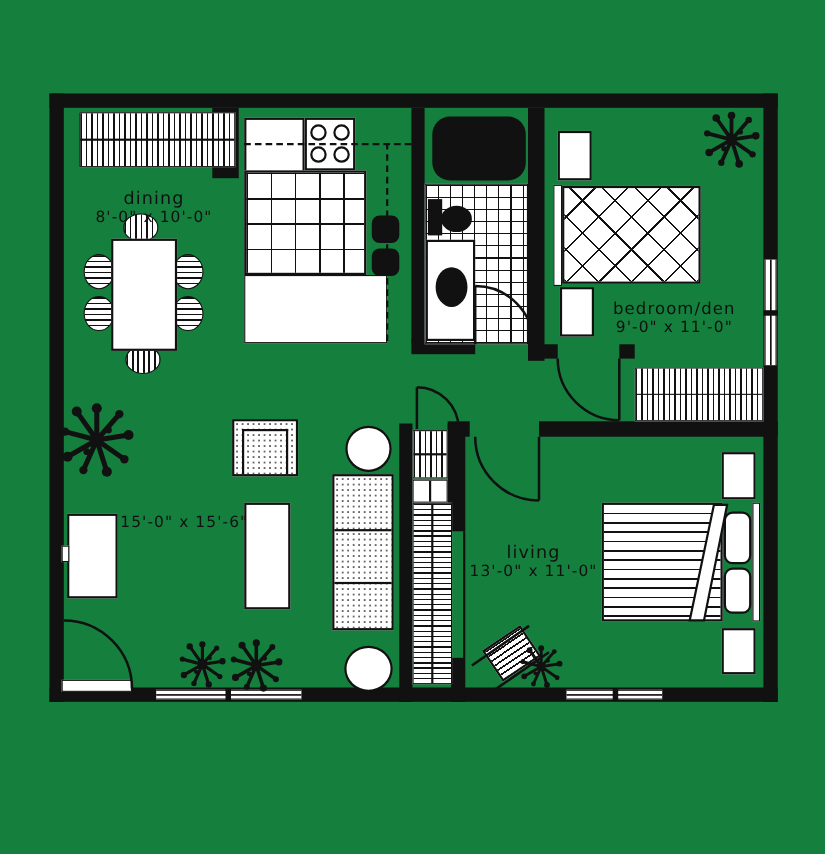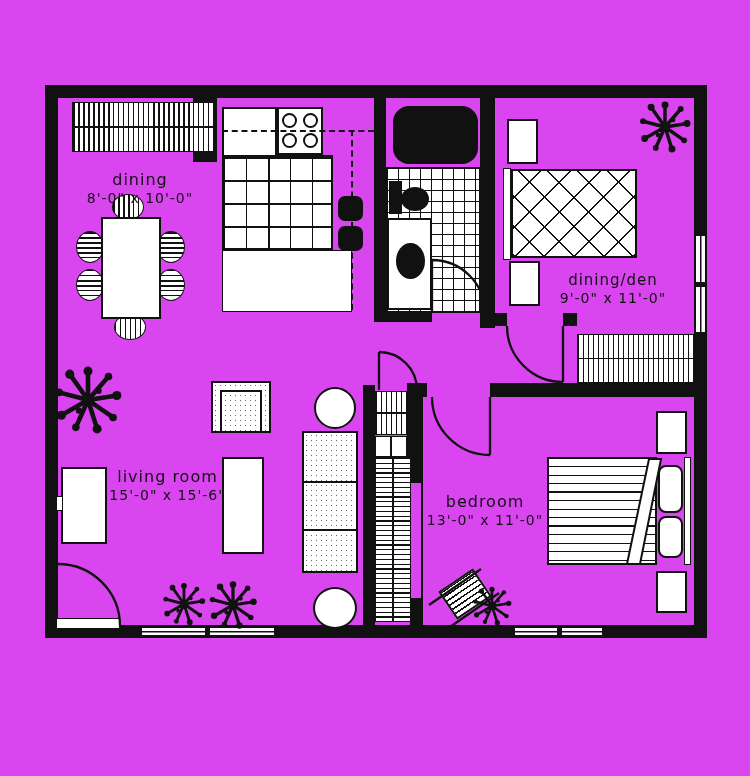--- a/index.html
+++ b/index.html
@@ -1,16 +1,16 @@
 <!DOCTYPE html>
 <html><head>
 <meta charset="utf-8">
 <style>
   html,body{margin:0;padding:0;background:#fff;}
-  #plan{position:relative;width:750px;height:776px;background:#d946ef;overflow:hidden;
+  #plan{position:relative;width:750px;height:776px;background:#15803d;overflow:hidden;
         font-family:"DejaVu Sans",sans-serif;color:#111;}
   .w{position:absolute;background:#111;}
   .rect{position:absolute;background:#fff;border:2px solid #111;box-sizing:border-box;}
   .thin{border-width:1.5px;}
   .blk{position:absolute;background:#111;box-sizing:border-box;}
   .round{border-radius:50%;}
   .grid11{background-image:repeating-linear-gradient(#111 0 1px,transparent 1px 11px),
                            repeating-linear-gradient(90deg,#111 0 1px,transparent 1px 11px);}
   .grid22{background-image:repeating-linear-gradient(#111 0 1.5px,transparent 1.5px 23px),
                            repeating-linear-gradient(90deg,#111 0 1.5px,transparent 1.5px 22px);}
@@ -193,25 +193,24 @@
       <path d="M429,605 L481,569 M447,629 L499,593"></path>
     </g>
     <polygon points="649,459 661,459 640,564 627,564" fill="#fff" stroke="#111" stroke-width="2"></polygon>
   </svg>
 
   <div class="label" style="left:80px;top:170px;width:120px">
     <div class="nm">dining</div>
     <div class="dm">8'-0" x 10'-0"</div>
   </div>
   <div class="label" style="left:105px;top:467px;width:125px">
-    <div class="nm">living room</div>
     <div class="dm">15'-0" x 15'-6"</div>
   </div>
   <div class="label" style="left:548px;top:271px;width:130px">
-    <div class="nm" style="font-size:15px">dining/den</div>
+    <div class="nm" style="font-size:15px">bedroom/den</div>
     <div class="dm">9'-0" x 11'-0"</div>
   </div>
   <div class="label" style="left:425px;top:492px;width:120px">
-    <div class="nm">bedroom</div>
+    <div class="nm">living</div>
     <div class="dm">13'-0" x 11'-0"</div>
   </div>
 
 </div>
 
 </body></html>

